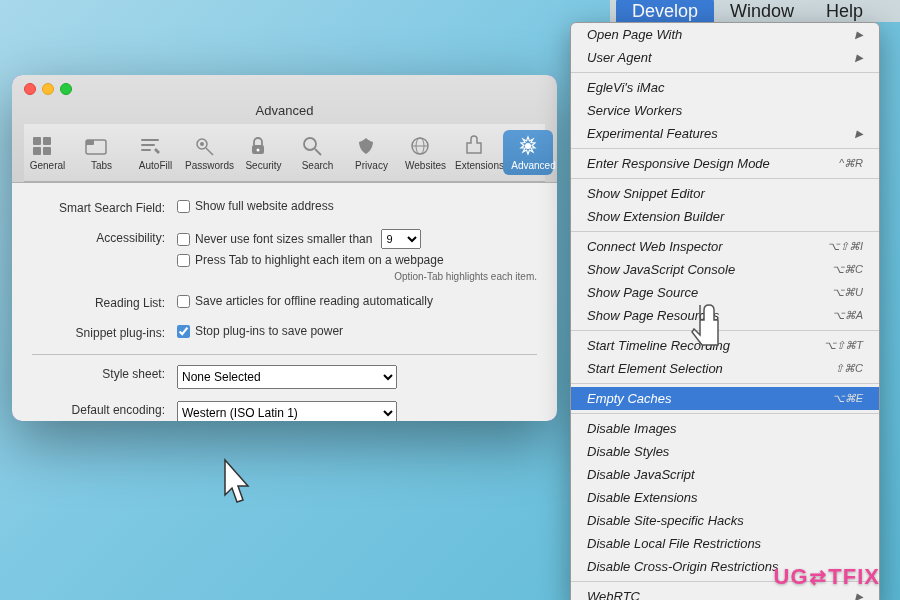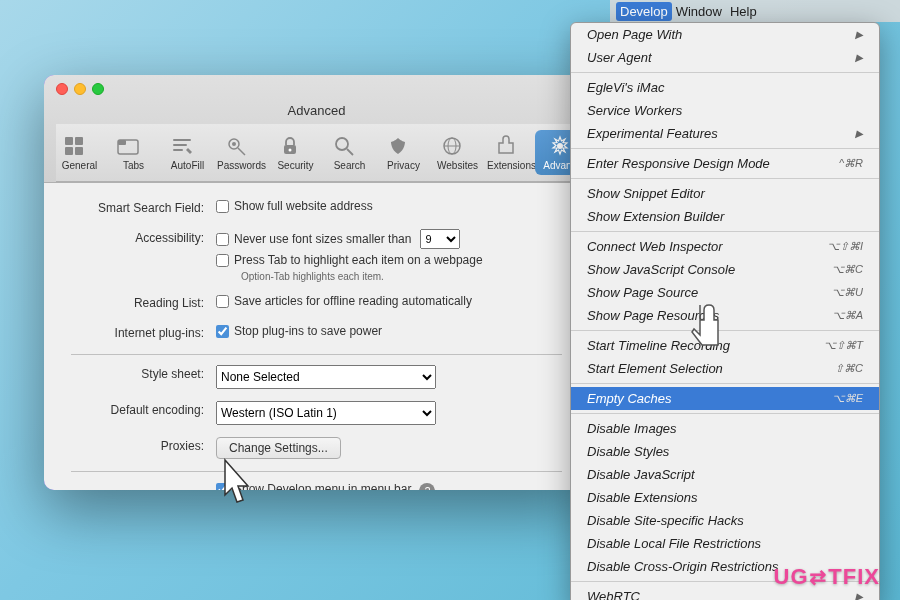--- a/index.html
+++ b/index.html
@@ -9,24 +9,24 @@
       height: 600px;
       background: linear-gradient(135deg, #a8d8ea 0%, #7ec8e3 40%, #5bb8d4 100%);
       font-family: -apple-system, BlinkMacSystemFont, 'Helvetica Neue', sans-serif;
       position: relative;
       overflow: hidden;
     }
 
     
     .safari-window {
       position: absolute;
-      left: 44px;
+      left: 12px;
       top: 75px;
       width: 545px;
-      height: 415px;
+      height: 346px;
       background: #8b5cf6;
       border-radius: 10px;
       box-shadow: 0 20px 60px rgba(0,0,0,0.4);
       overflow: hidden;
     }
 
     .window-titlebar {
       background: linear-gradient(to bottom, #e0e0e0, #d0d0d0);
       padding: 8px 12px 0 12px;
       border-bottom: 1px solid #b0b0b0;
@@ -94,21 +94,21 @@
       font-size: 10px;
       color: #333;
       padding-left: 12px;
     }
 
     .toolbar-item.active .toolbar-label {
       color: white;
     }
 
     .window-content {
-      padding: 16px 27px;
+      padding: 16px 20px;
       background: #f0f0f0;
     }
 
     .pref-row {
       display: flex;
       align-items: flex-start;
       margin-bottom: 12px;
       font-size: 12px;
     }
 
@@ -140,20 +140,21 @@
 
     .checkbox-row label {
       font-size: 12px;
       color: #333;
     }
 
     .small-note {
       font-size: 10px;
       color: #666;
       margin-left: 25px;
+      text-align: right;
     }
 
     .pref-divider {
       border: none;
       border-top: 1px solid #c0c0c0;
       margin: 10px 0;
     }
 
     .dropdown-row {
       display: flex;
@@ -264,22 +265,22 @@
       font-size: 22px;
       font-weight: 900;
       color: #ec4899;
       letter-spacing: 1px;
       text-shadow: 0 1px 3px rgba(0,0,0,0.3);
       display: flex;
       align-items: center;
     }
 
     .menu-top-item {
-      padding: 2px 4px;
-      font-size: 13px;
+      padding: 2px 16px;
+      font-size: 18px;
       color: #222;
       cursor: pointer;
     }
 
     .menu-top-item.selected {
       background: #3a7bd5;
       color: white;
       border-radius: 3px;
     }
   </style>
@@ -440,21 +441,21 @@
       <span class="pref-label">Reading List:</span>
       <div class="pref-controls">
         <div class="checkbox-row">
           <input type="checkbox" style="">
           <label>Save articles for offline reading automatically</label>
         </div>
       </div>
     </div>
 
     <div class="pref-row">
-      <span class="pref-label">Internet plug-ins:</span>
+      <span class="pref-label">Snippet plug-ins:</span>
       <div class="pref-controls">
         <div class="checkbox-row">
           <input type="checkbox" checked="" style="accent-color: rgb(74, 144, 217);">
           <label>Stop plug-ins to save power</label>
         </div>
       </div>
     </div>
 
     <hr class="pref-divider">
 

